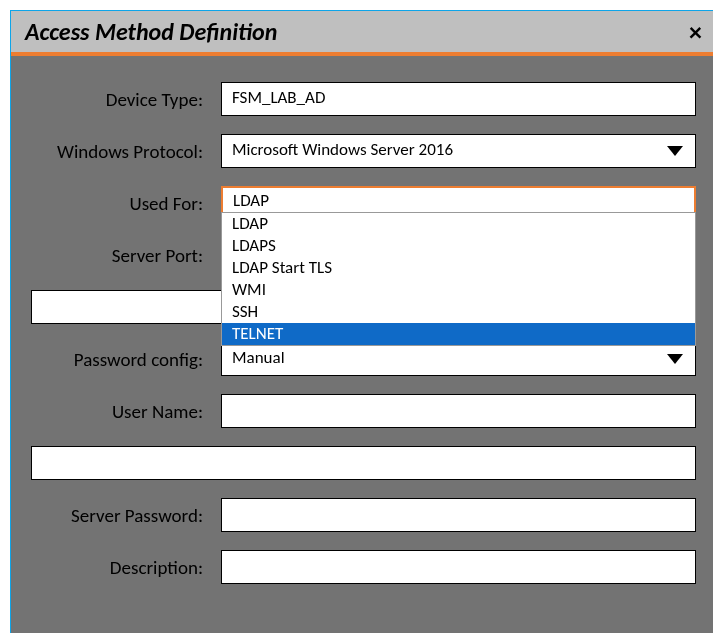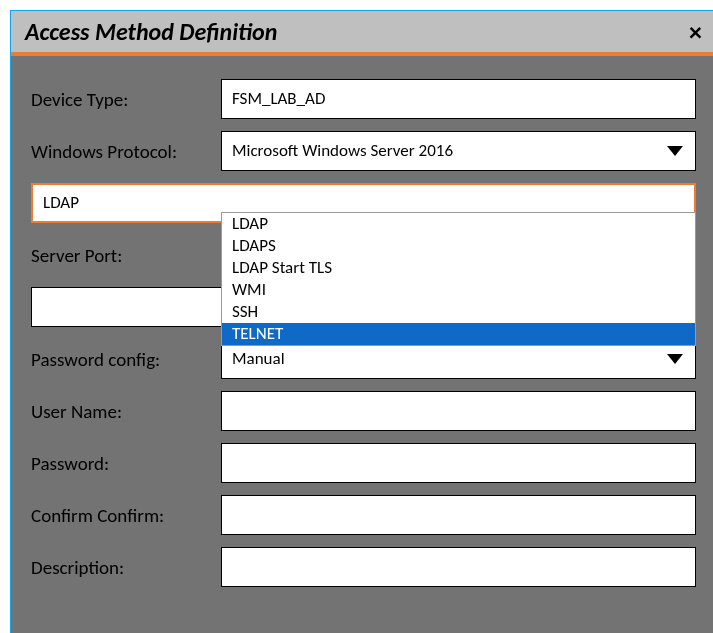--- a/index.html
+++ b/index.html
@@ -47,36 +47,36 @@
       position: relative;
     }
     .row {
       display: flex;
       align-items: center;
       margin-bottom: 18px;
       height: 34px;
     }
     .label {
       width: 190px;
-      text-align: left;
+      text-align: right;
       padding-right: 18px;
       font-size: 19px;
       color: #000;
     }
     .field {
       flex: 1;
-      height: 40px;
+      height: 34px;
       border: 1.5px solid #000;
       font-size: 17px;
       padding: 0 10px;
       line-height: 34px;
       background: #fff;
       font-family: inherit;
       display: flex;
-      align-items: center;
+      align-items: flex-end;
       position: relative;
     }
     .field.bold {
       font-weight: 400;
     }
     .field.highlighted {
       border: 2.5px solid #ed7d31;
     }
     .chevron {
       position: absolute;
@@ -135,20 +135,21 @@
         <span>Microsoft Windows Server 2016</span>
         <span class="chevron">
           <svg width="16" height="10" viewBox="0 0 16 10">
               <polygon points="0,0 16,0 8,10" fill="#000"></polygon>
             </svg>
         </span>
       </div>
     </div>
 
     <div class="row">
+      <div class="label">Used For:</div>
       <div class="field highlighted">
         <span>LDAP</span>
       </div>
     </div>
 
     <div class="dropdown-list">
       <div class="dropdown-item">LDAP</div>
       <div class="dropdown-item">LDAPS</div>
       <div class="dropdown-item">LDAP Start TLS</div>
       <div class="dropdown-item">WMI</div>
@@ -180,26 +181,25 @@
         </span>
       </div>
     </div>
 
     <div class="row">
       <div class="label">User Name:</div>
       <input class="field" type="text" value="" style="">
     </div>
 
     <div class="row">
-      <div class="label">Password:</div>
       <input class="field" type="password" value="" style="">
     </div>
 
     <div class="row">
-      <div class="label">Confirm Confirm:</div>
+      <div class="label">Server Password:</div>
       <input class="field" type="password" value="" style="">
     </div>
 
     <div class="row">
       <div class="label">Description:</div>
       <input class="field" type="text" value="" style="">
     </div>
 
   </div>
 </div>

